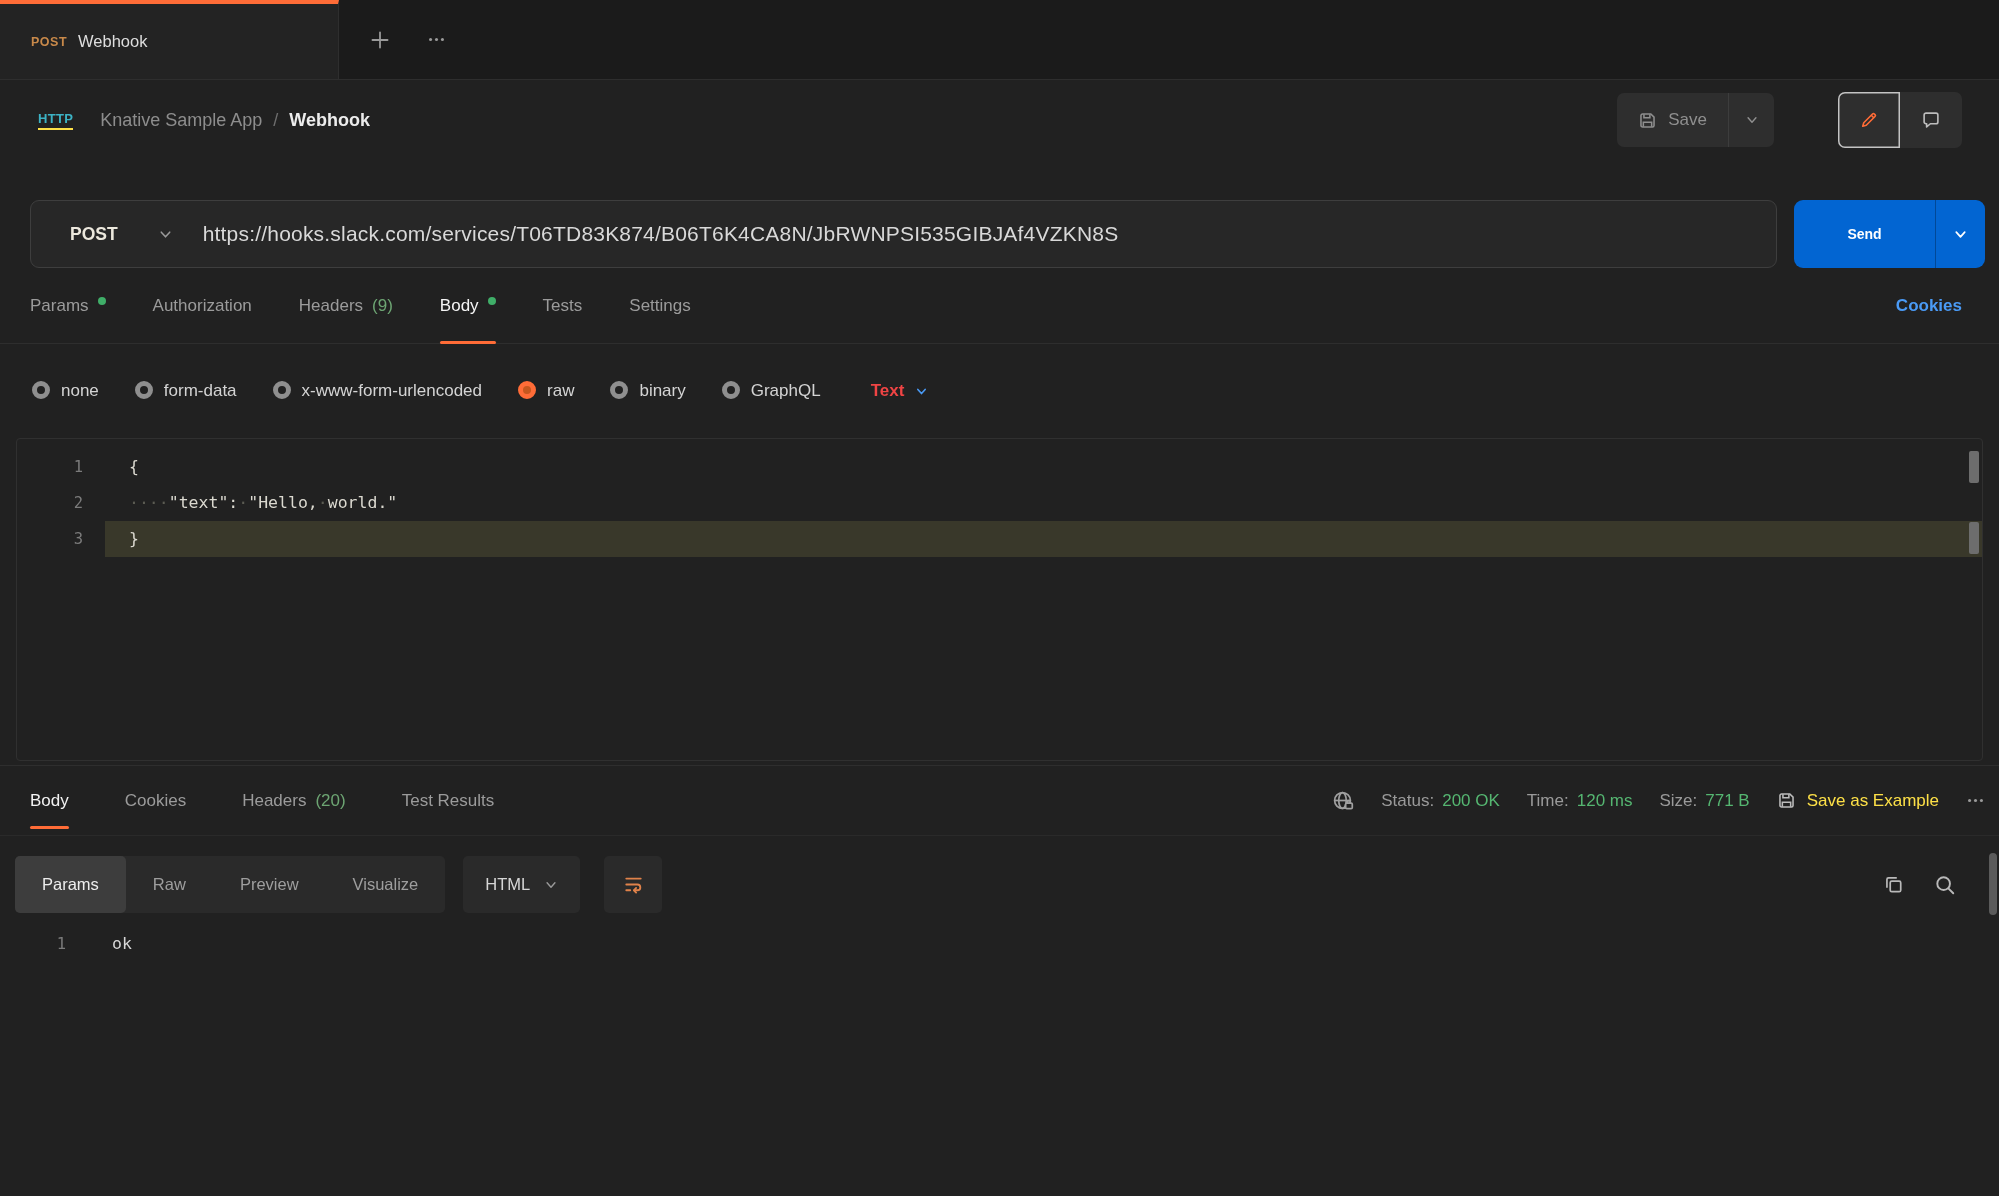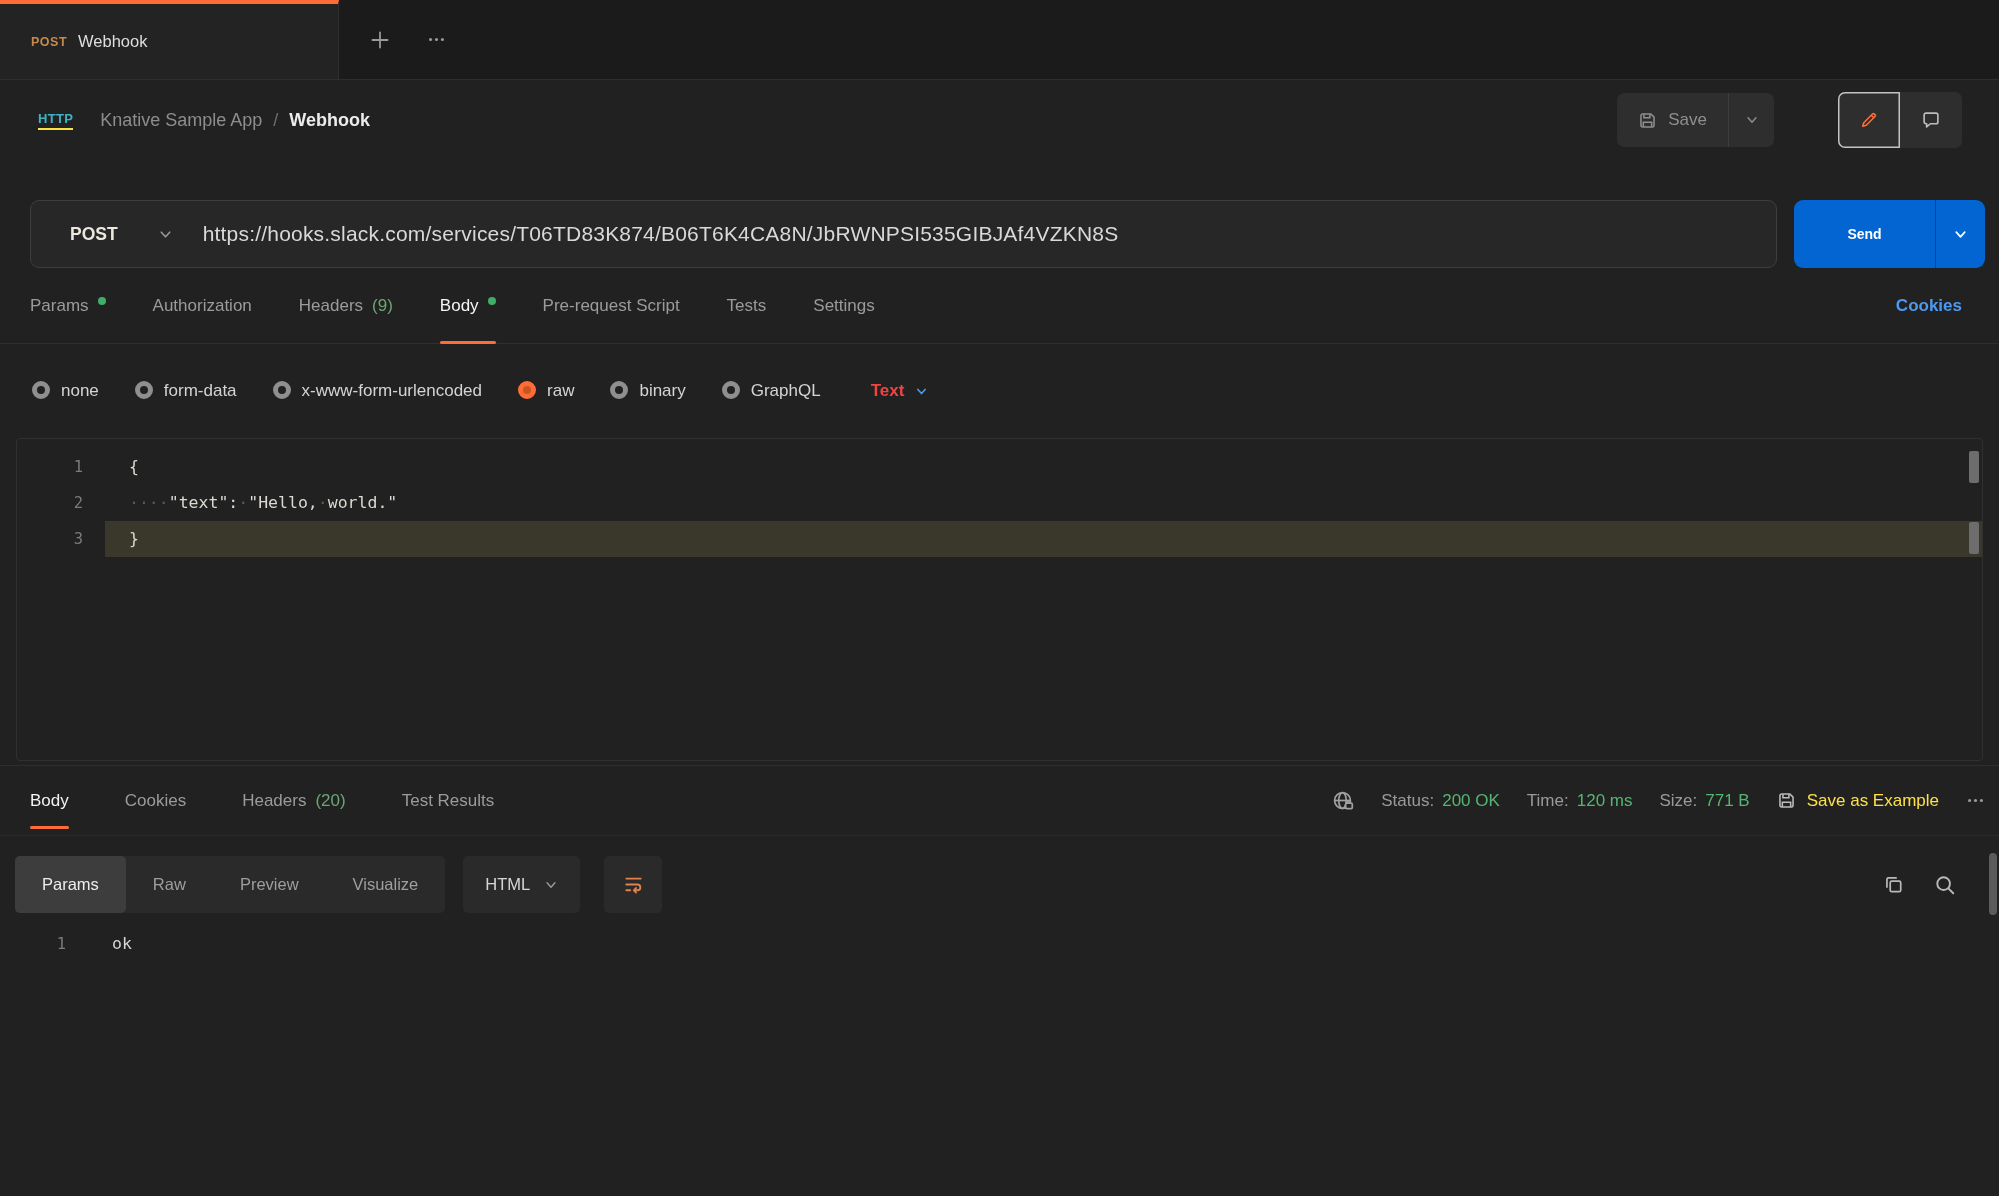--- a/index.html
+++ b/index.html
@@ -201,23 +201,20 @@
     </div>
     <div class="rtab">
       <span>Headers</span>
       <span class="count">(9)</span>
     </div>
     <div class="rtab active">
       <span>Body</span>
       <span class="gdot"></span>
     </div>
     <div class="rtab">
-      <span>Pre-request Script</span>
-    </div>
-    <div class="rtab">
       <span>Tests</span>
     </div>
     <div class="rtab">
       <span>Settings</span>
     </div>
     <span class="cookies-link">Cookies</span>
   </nav>
 
   <section class="radio-row">
     <div class="radio-opt">

